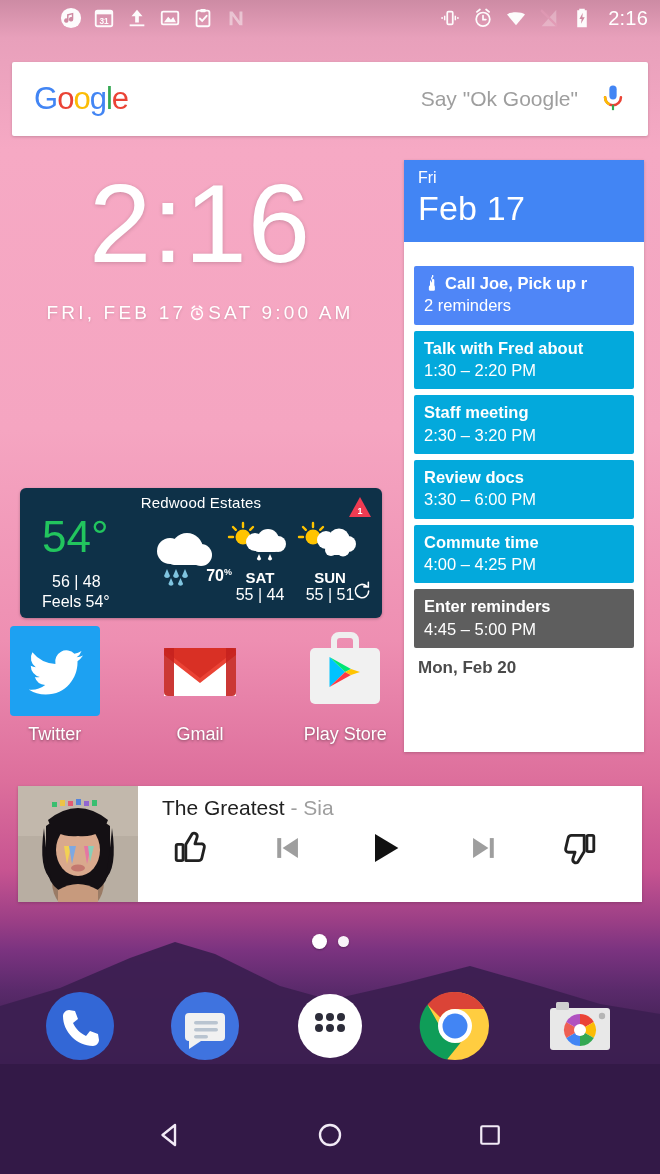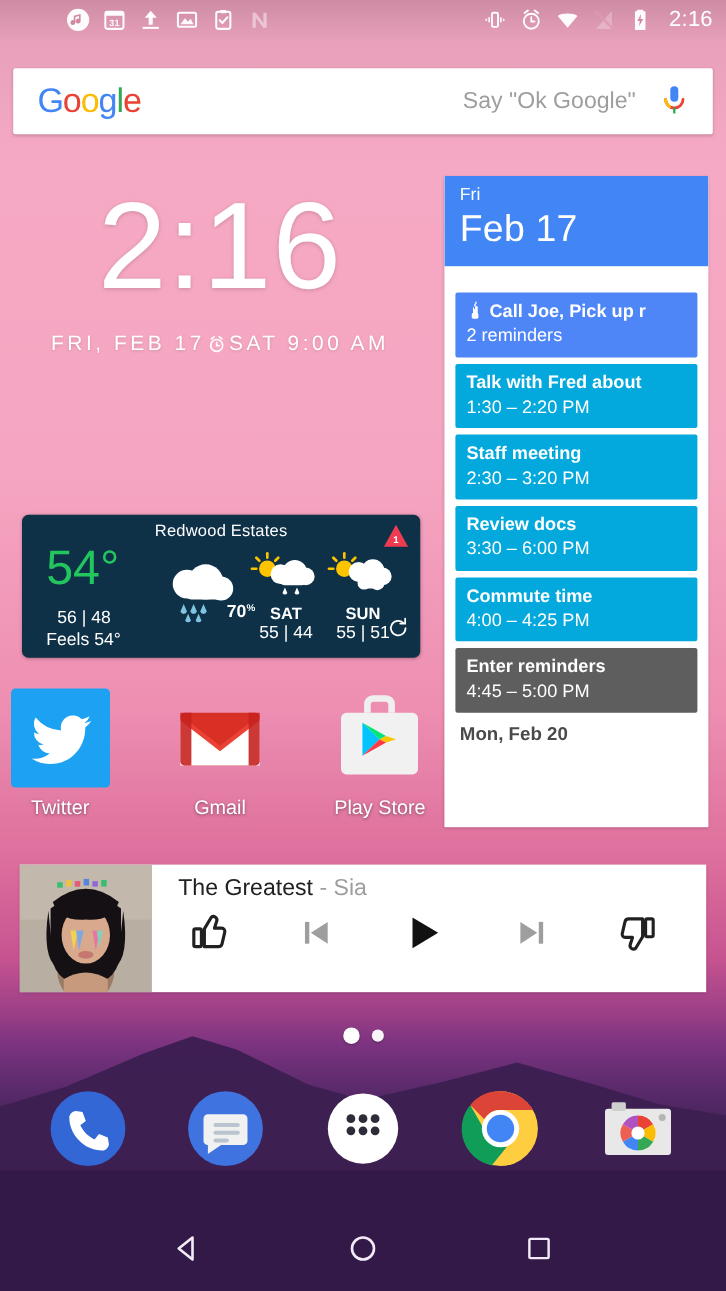--- a/index.html
+++ b/index.html
@@ -43,21 +43,21 @@
     color:#ffffff;
     margin-left:48px;
   }
   #statusbar .left, #statusbar .right { display:flex; align-items:center; gap:11px; }
   .sb-ico { width:22px; height:22px; display:block; opacity:.97; }
   .sb-ico.dim { opacity:.45; }
   #sb-clock { font-size:20px; font-weight:400; letter-spacing:.2px; margin-left:4px; }
 
   
   #searchbar {
-    position:absolute; left:12px; top:62px; width:636px; height:60px;
+    position:absolute; left:12px; top:62px; width:636px; height:74px;
     background:#ffffff; border-radius:2px;
     box-shadow:0 1px 3px rgba(0,0,0,.18);
     display:flex; align-items:center; padding:0 22px;
   }
   #google-logo { font-size:31px; letter-spacing:-1px; font-family:"Liberation Sans", sans-serif; }
   #google-logo span { font-weight:400; }
   .g-b{color:#4285F4}.g-r{color:#EA4335}.g-y{color:#FBBC05}.g-g{color:#34A853}
   #search-hint {
     flex:1; text-align:right; color:#9e9e9e; font-size:21px; padding-right:22px;
     white-space:nowrap; overflow:hidden;
@@ -76,21 +76,21 @@
   }
   #clock-sub {
     margin-top:22px; font-size:19px; letter-spacing:3.2px; font-weight:400;
     display:flex; align-items:center; justify-content:center; gap:2px;
     text-shadow:0 1px 3px rgba(0,0,0,.15);
   }
   #alarm-icon { width:18px; height:18px; }
 
   
   #weatherwidget {
-    position:absolute; left:20px; top:468px; width:362px; height:130px;
+    position:absolute; left:20px; top:488px; width:362px; height:130px;
     background:#0e3148; border-radius:6px; color:#fff;
     box-shadow:0 1px 3px rgba(0,0,0,.25);
     overflow:hidden;
   }
   #weather-city {
     text-align:center; font-size:15px; padding-top:6px; font-weight:400; letter-spacing:.2px;
   }
   #weather-alert {
     position:absolute; top:8px; right:10px; width:24px; height:22px;
   }

